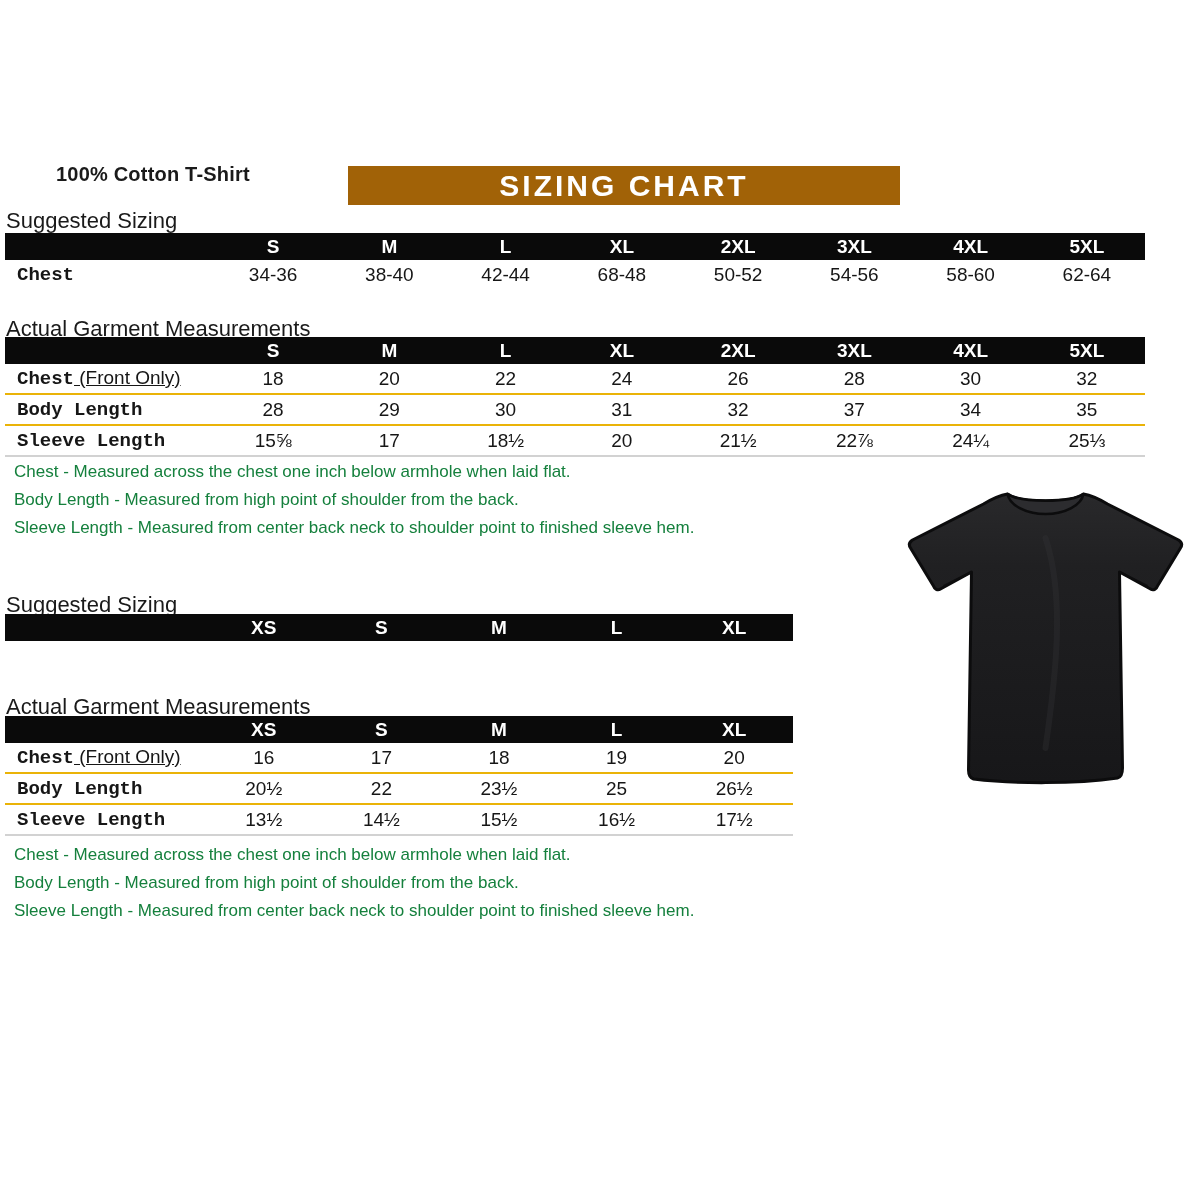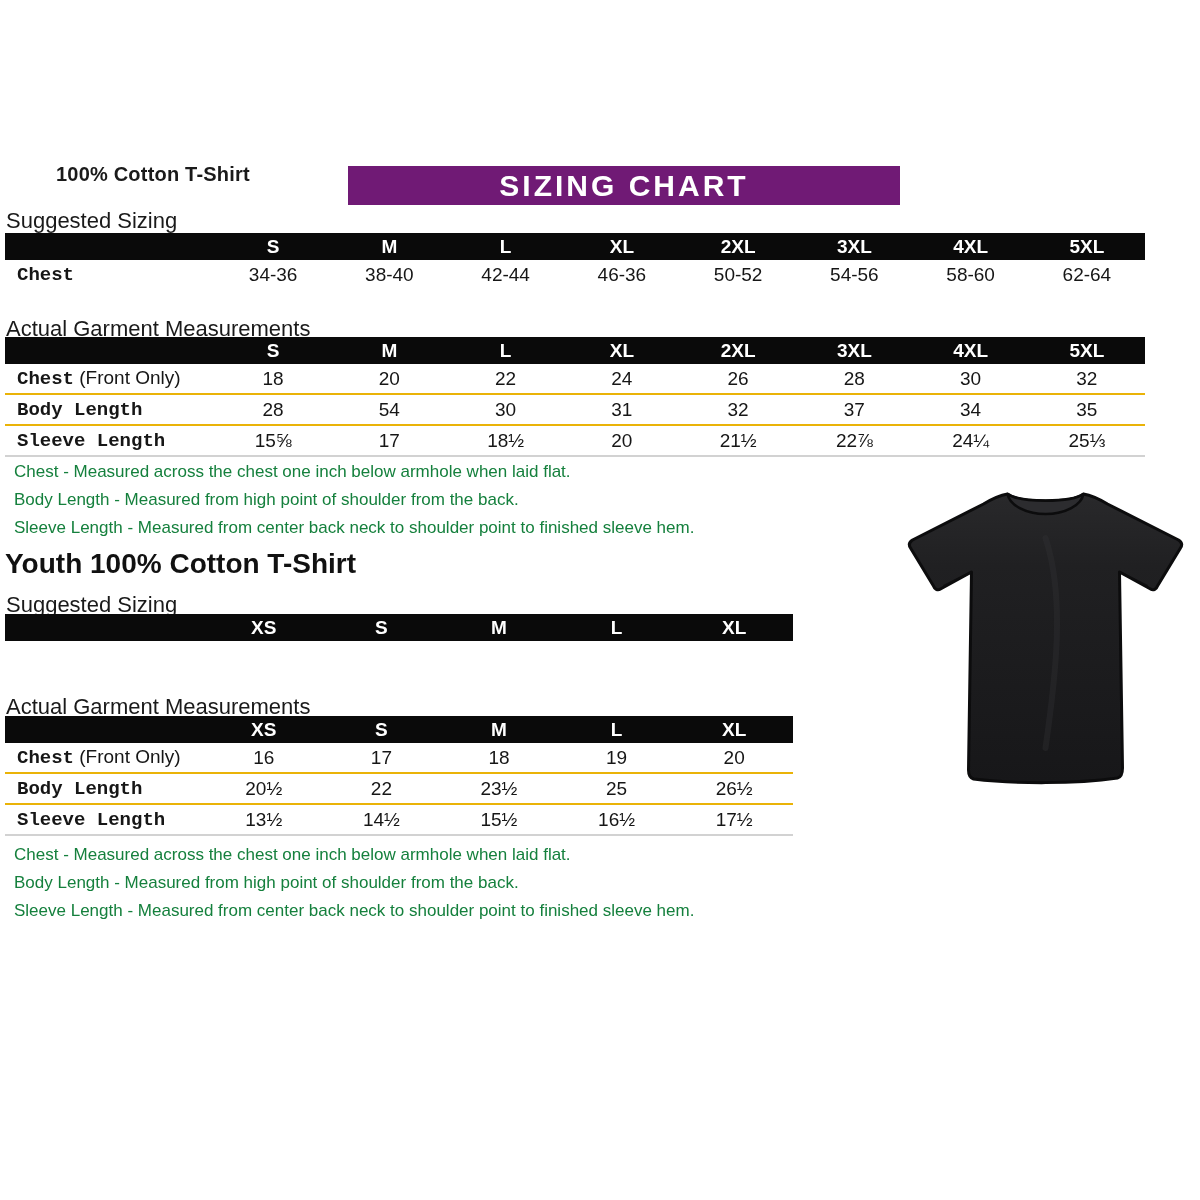--- a/index.html
+++ b/index.html
@@ -5,21 +5,21 @@
   html,body { margin:0; padding:0; background:#ffffff; }
   #canvas {
     position:relative; width:1200px; height:1200px; background:#ffffff;
     font-family:"Liberation Sans", sans-serif; color:#141414; overflow:hidden;
   }
   .abs { position:absolute; }
 
   
   .main-title { top:163px; left:12px; font-size:20px; font-weight:700; letter-spacing:0.2px; color:#1a1a1a;margin-left:44px; }
   .banner {
-    top:166px; left:348px; width:552px; height:39px; background:#701a75;
+    top:166px; left:348px; width:552px; height:39px; background:#a16207;
     display:flex; align-items:center; justify-content:center;
     color:#ffffff; font-weight:700; font-size:30px; letter-spacing:3px;
   }
   .section-label { font-size:22px; color:#1a1a1a; }
   .lbl-adult-suggested { top:208px; left:6px; }
   .lbl-adult-actual   { top:316px; left:6px; }
   .lbl-youth-suggested{ top:592px; left:6px; }
   .lbl-youth-actual   { top:694px; left:6px; }
   .youth-title { top:548px; left:5px; font-size:28px; font-weight:700; color:#111; }
 
@@ -31,21 +31,21 @@
   .t-adult-actual    { top:337px; }
   .t-youth-suggested { top:614px; }
   .t-youth-actual    { top:716px; }
 
   .tr { display:flex; align-items:center; }
   .thead { background:#0a0a0a; color:#ffffff; height:27px; font-weight:700; }
   .row { height:29px; color:#161616; background:#ffffff; }
   .cell { flex:1 1 0; text-align:center; font-size:19px; }
   .label-cell { flex:0 0 var(--labelw,210px); padding-left:12px; box-sizing:border-box; font-size:19px; }
   .label-cell .b { font-weight:700;font-family:Liberation Mono, monospace; }
-  .label-cell .sfx { font-weight:400; }
+  .label-cell .sfx { font-weight:400;text-decoration:underline; }
   .bordered .row + .row { border-top:2px solid #eab308; }
   .bordered .row:last-child { border-bottom:2px solid #d2d2d2; }
 
   
   .notes { font-size:17px; line-height:28px; color:#15803d; }
   .notes-adult { top:458px; left:14px; }
   .notes-youth { top:841px; left:14px; }
 
   
   .tee { top:478px; left:893px; width:305px; height:330px; }
@@ -69,21 +69,21 @@
         <div class="cell">2XL</div>
         <div class="cell">3XL</div>
         <div class="cell">4XL</div>
         <div class="cell">5XL</div>
       </div>
       <div class="tr row">
         <div class="label-cell"><span class="b">Chest</span></div>
         <div class="cell">34-36</div>
         <div class="cell">38-40</div>
         <div class="cell">42-44</div>
-        <div class="cell">46-36</div>
+        <div class="cell">68-48</div>
         <div class="cell">50-52</div>
         <div class="cell">54-56</div>
         <div class="cell">58-60</div>
         <div class="cell">62-64</div>
       </div>
     </div>
 
   <div class="abs section-label lbl-adult-actual">Actual Garment Measurements</div>
   <div class="tbl tbl-adult bordered t-adult-actual">
       <div class="tr thead">
@@ -104,21 +104,21 @@
         <div class="cell">22</div>
         <div class="cell">24</div>
         <div class="cell">26</div>
         <div class="cell">28</div>
         <div class="cell">30</div>
         <div class="cell">32</div>
       </div>
       <div class="tr row">
         <div class="label-cell"><span class="b">Body Length</span></div>
         <div class="cell">28</div>
-        <div class="cell">54</div>
+        <div class="cell">29</div>
         <div class="cell">30</div>
         <div class="cell">31</div>
         <div class="cell">32</div>
         <div class="cell">37</div>
         <div class="cell">34</div>
         <div class="cell">35</div>
       </div>
       <div class="tr row">
         <div class="label-cell"><span class="b">Sleeve Length</span></div>
         <div class="cell">15⅝</div>
@@ -131,21 +131,20 @@
         <div class="cell">25⅓</div>
       </div>
     </div>
 
   <div class="abs notes notes-adult">
     <div>Chest - Measured across the chest one inch below armhole when laid flat.</div>
     <div>Body Length - Measured from high point of shoulder from the back.</div>
     <div>Sleeve Length - Measured from center back neck to shoulder point to finished sleeve hem.</div>
   </div>
 
-  <div class="abs youth-title">Youth 100% Cotton T-Shirt</div>
 
   <div class="abs section-label lbl-youth-suggested">Suggested Sizing</div>
   <div class="tbl tbl-youth t-youth-suggested">
       <div class="tr thead">
         <div class="label-cell"></div>
         <div class="cell">XS</div>
         <div class="cell">S</div>
         <div class="cell">M</div>
         <div class="cell">L</div>
         <div class="cell">XL</div>

